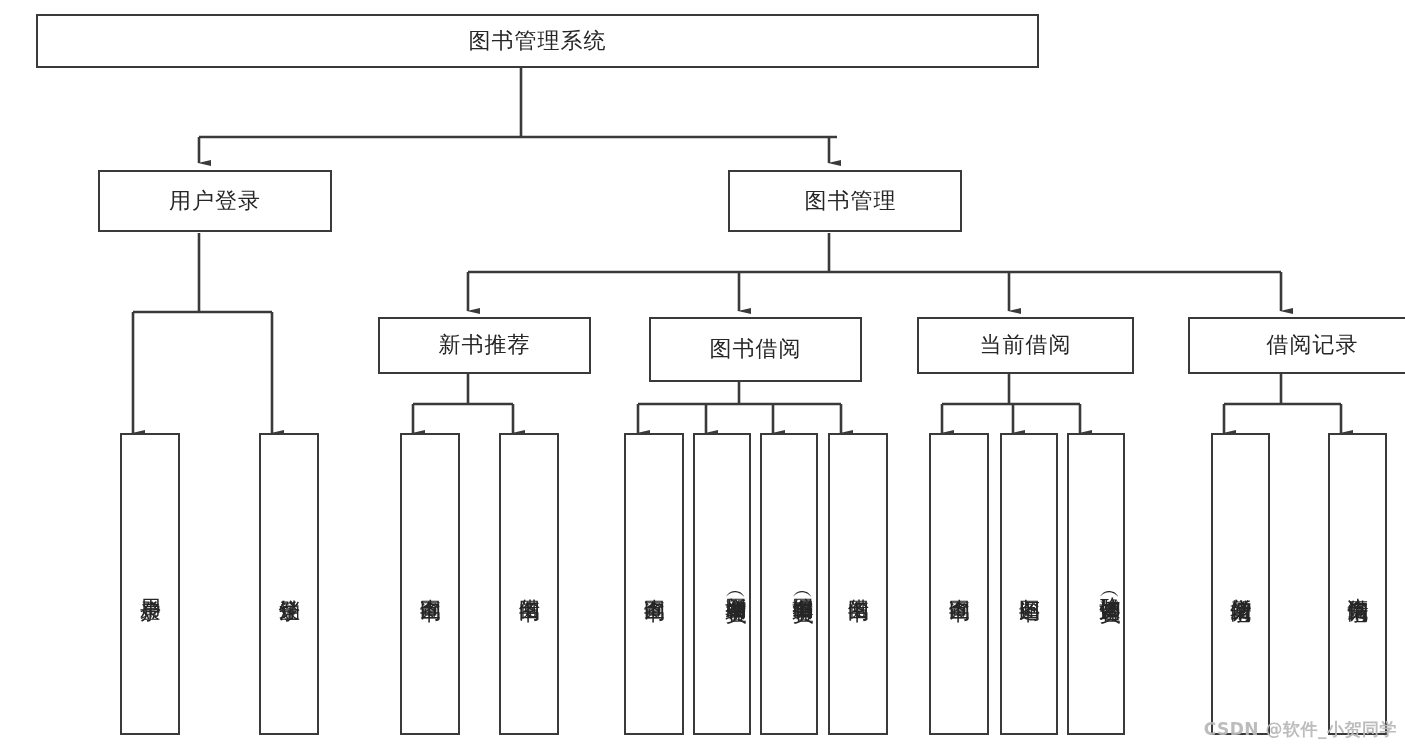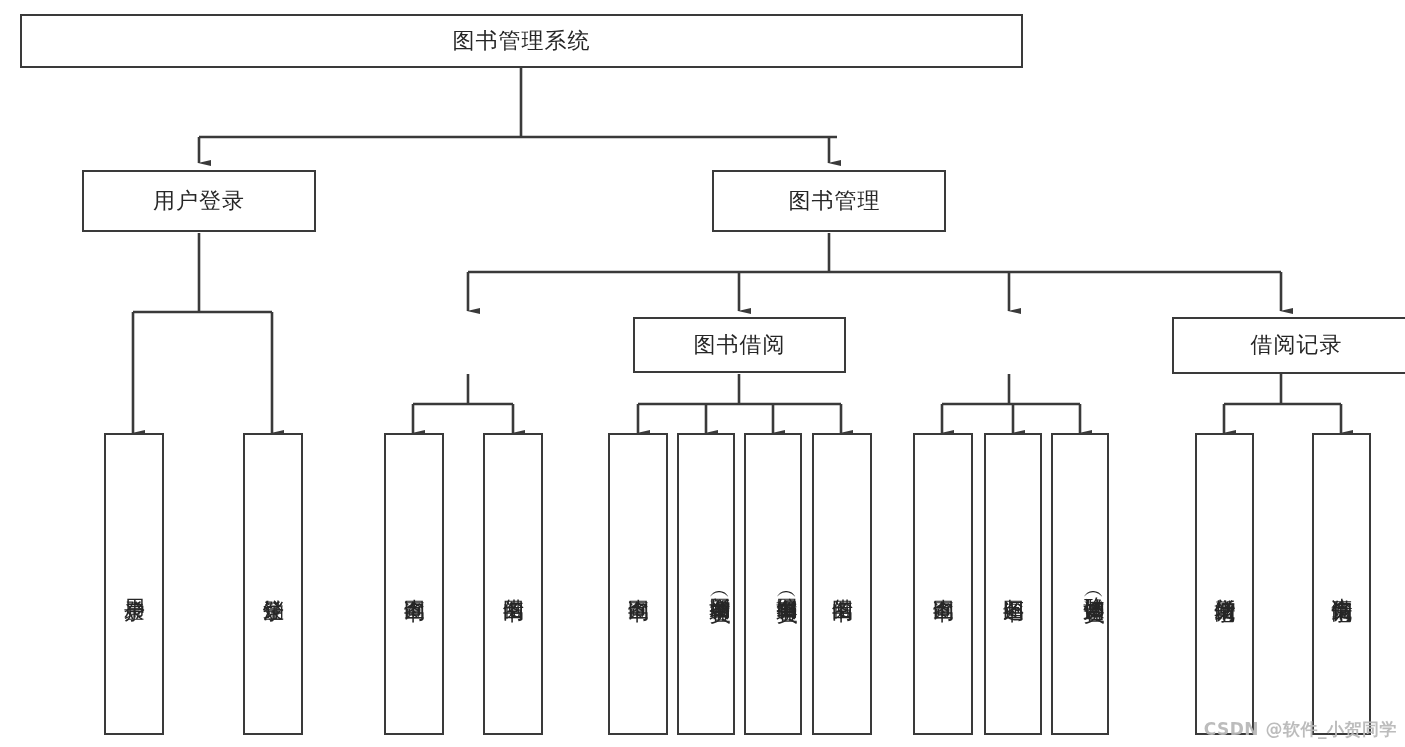--- a/index.html
+++ b/index.html
@@ -24,20 +24,21 @@
   }
   .node{
     position:absolute;
     box-sizing:border-box;
     border:2.5px solid #3a3a3a;
     background:#ffffff;
     display:flex;
     align-items:center;
     justify-content:center;
     color:#262626;
+    margin-left:16px;
   }
   .node.horiz{
     font-size:22px;
     line-height:1.1;
     letter-spacing:1px;
   }
   .node.vert{
     writing-mode:vertical-rl;
     text-orientation:upright;
     font-size:21px;
@@ -130,22 +131,28 @@
     <span>图书管理系统</span>
   </div>
 
   <div class="node horiz" style="left:82px; top:170px; width:234px; height:62px;">
     <span>用户登录</span>
   </div>
   <div class="node horiz" style="left:712px; top:170px; width:234px; height:62px;padding-left:11px;">
     <span>图书管理</span>
   </div>
 
-  <div class="node horiz" style="left:633px; top:317px; width:213px; height:56px;">
+  <div class="node horiz" style="left:362px; top:317px; width:213px; height:57px;">
+    <span>新书推荐</span>
+  </div>
+  <div class="node horiz" style="left:633px; top:317px; width:213px; height:65px;">
     <span>图书借阅</span>
+  </div>
+  <div class="node horiz" style="left:901px; top:317px; width:217px; height:57px;">
+    <span>当前借阅</span>
   </div>
   <div class="node horiz" style="left:1172px; top:317px; width:249px; height:57px;">
     <span>借阅记录</span>
   </div>
 
   <div class="node vert mid-align" style="left:104px; top:433px; width:60px; height:302px;">
     <span class="vtext">用户登录</span>
   </div>
   <div class="node vert mid-align" style="left:243px; top:433px; width:60px; height:302px;">
     <span class="vtext">注销登录</span>

